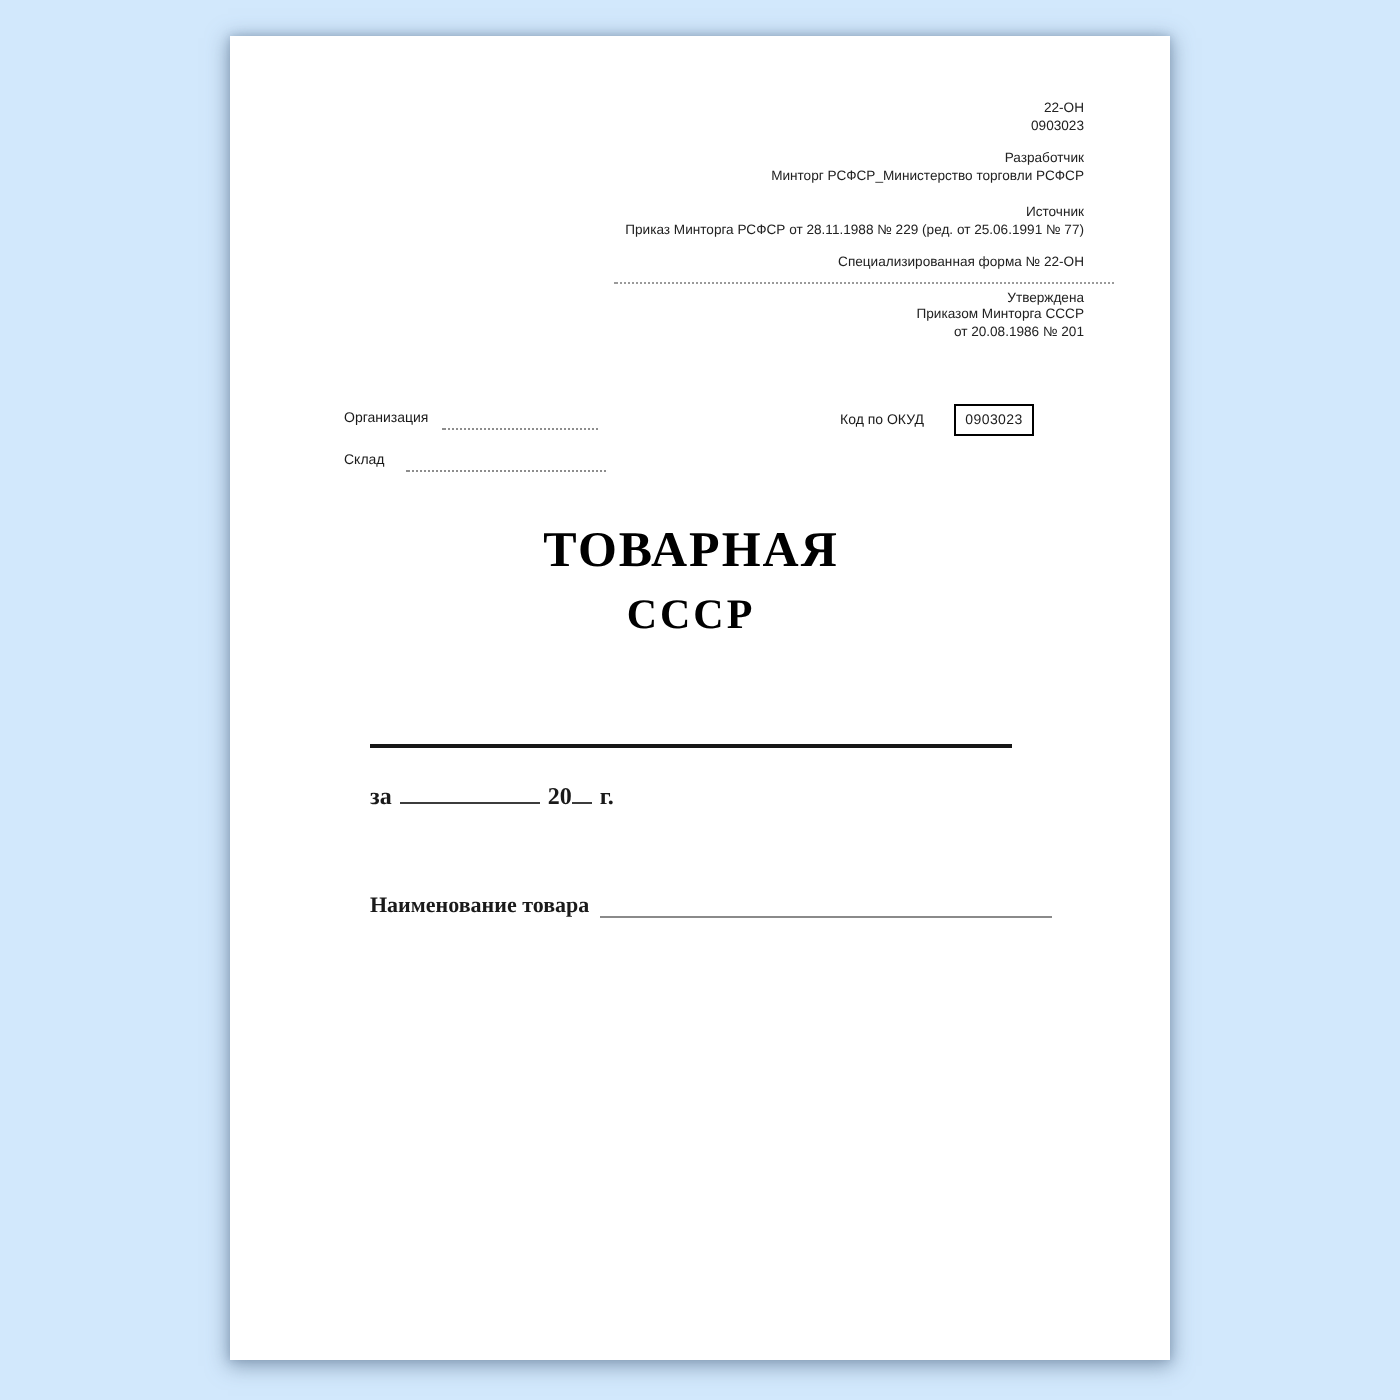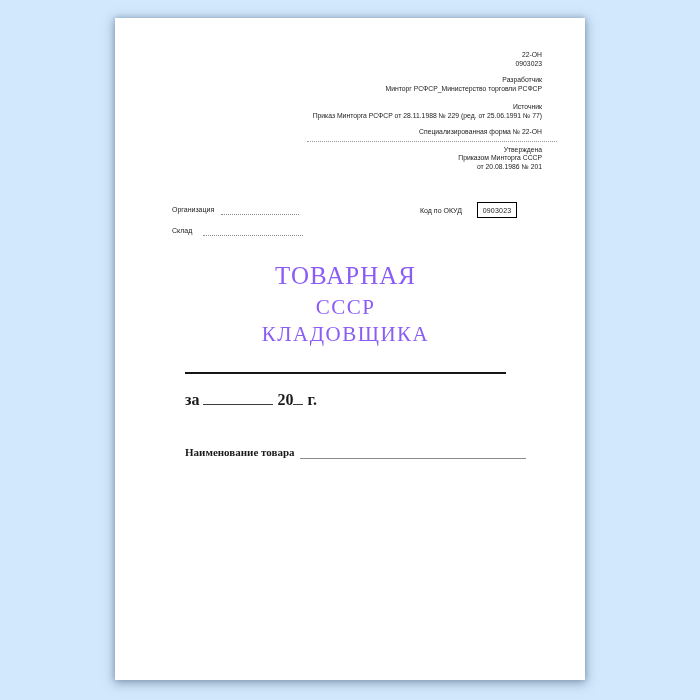--- a/index.html
+++ b/index.html
@@ -50,44 +50,44 @@
     border:1.3px solid #000;
     display:flex; align-items:center; justify-content:center;
     font-size:7px; letter-spacing:0.2px;
     background:#fff;
   }
   
   .title-block{
     position:absolute; left:70px; top:243px; width:321px;
     text-align:center;
     font-family:"Liberation Serif", serif;
-    font-weight:normal;
-    color:#8b5cf6;
+    font-weight:bold;
+    color:#000000;
   }
   .title-line1{font-size:25px; line-height:30px; letter-spacing:1px;}
   .title-line2{font-size:21px; line-height:33px; letter-spacing:1.5px;}
   .title-line3{font-size:21px; line-height:21px; letter-spacing:1.5px;}
   .title-rule{
     position:absolute; left:70px; top:354px; width:321px;
     height:2.2px; background:#161616;
   }
   
   .period-row{
     position:absolute; left:70px; top:373px;
     font-family:"Liberation Serif", serif;
-    font-weight:bold; font-size:16px;
+    font-weight:bold; font-size:12px;
     white-space:nowrap;
   }
   .blank{display:inline-block; border-bottom:1.4px solid #3c3c3c; height:9px; vertical-align:baseline;}
   .blank-period{width:70px; margin:0 4px;}
   .blank-year{width:10px; margin-right:4px;}
   
   .product-row{
     position:absolute; left:70px; top:428px; width:341px;
-    display:flex; align-items:flex-start;
+    display:flex; align-items:center;
     font-family:"Liberation Serif", serif;
     font-weight:bold; font-size:11px;
     white-space:nowrap;
   }
   .product-line{
     flex:1;
     border-bottom:1.8px solid #8a8a8a;
     margin-left:5px;
     height:12px;
   }
@@ -114,21 +114,20 @@
   <div class="org-label">Организация</div>
   <div class="org-line"></div>
   <div class="sklad-label">Склад</div>
   <div class="sklad-line"></div>
   <div class="okud-label">Код по ОКУД</div>
   <div class="okud-box">0903023</div>
 
   <div class="title-block">
     <div class="title-line1">ТОВАРНАЯ</div>
     <div class="title-line2">СССР</div>
-    <div class="title-line3">КЛАДОВЩИКА</div>
   </div>
   <div class="title-rule"></div>
 
   <div class="period-row"><span>за</span><span class="blank blank-period"></span><span>20</span><span class="blank blank-year"></span><span>г.</span></div>
 
   <div class="product-row">
     <span>Наименование товара</span>
     <span class="product-line"></span>
   </div>
 

